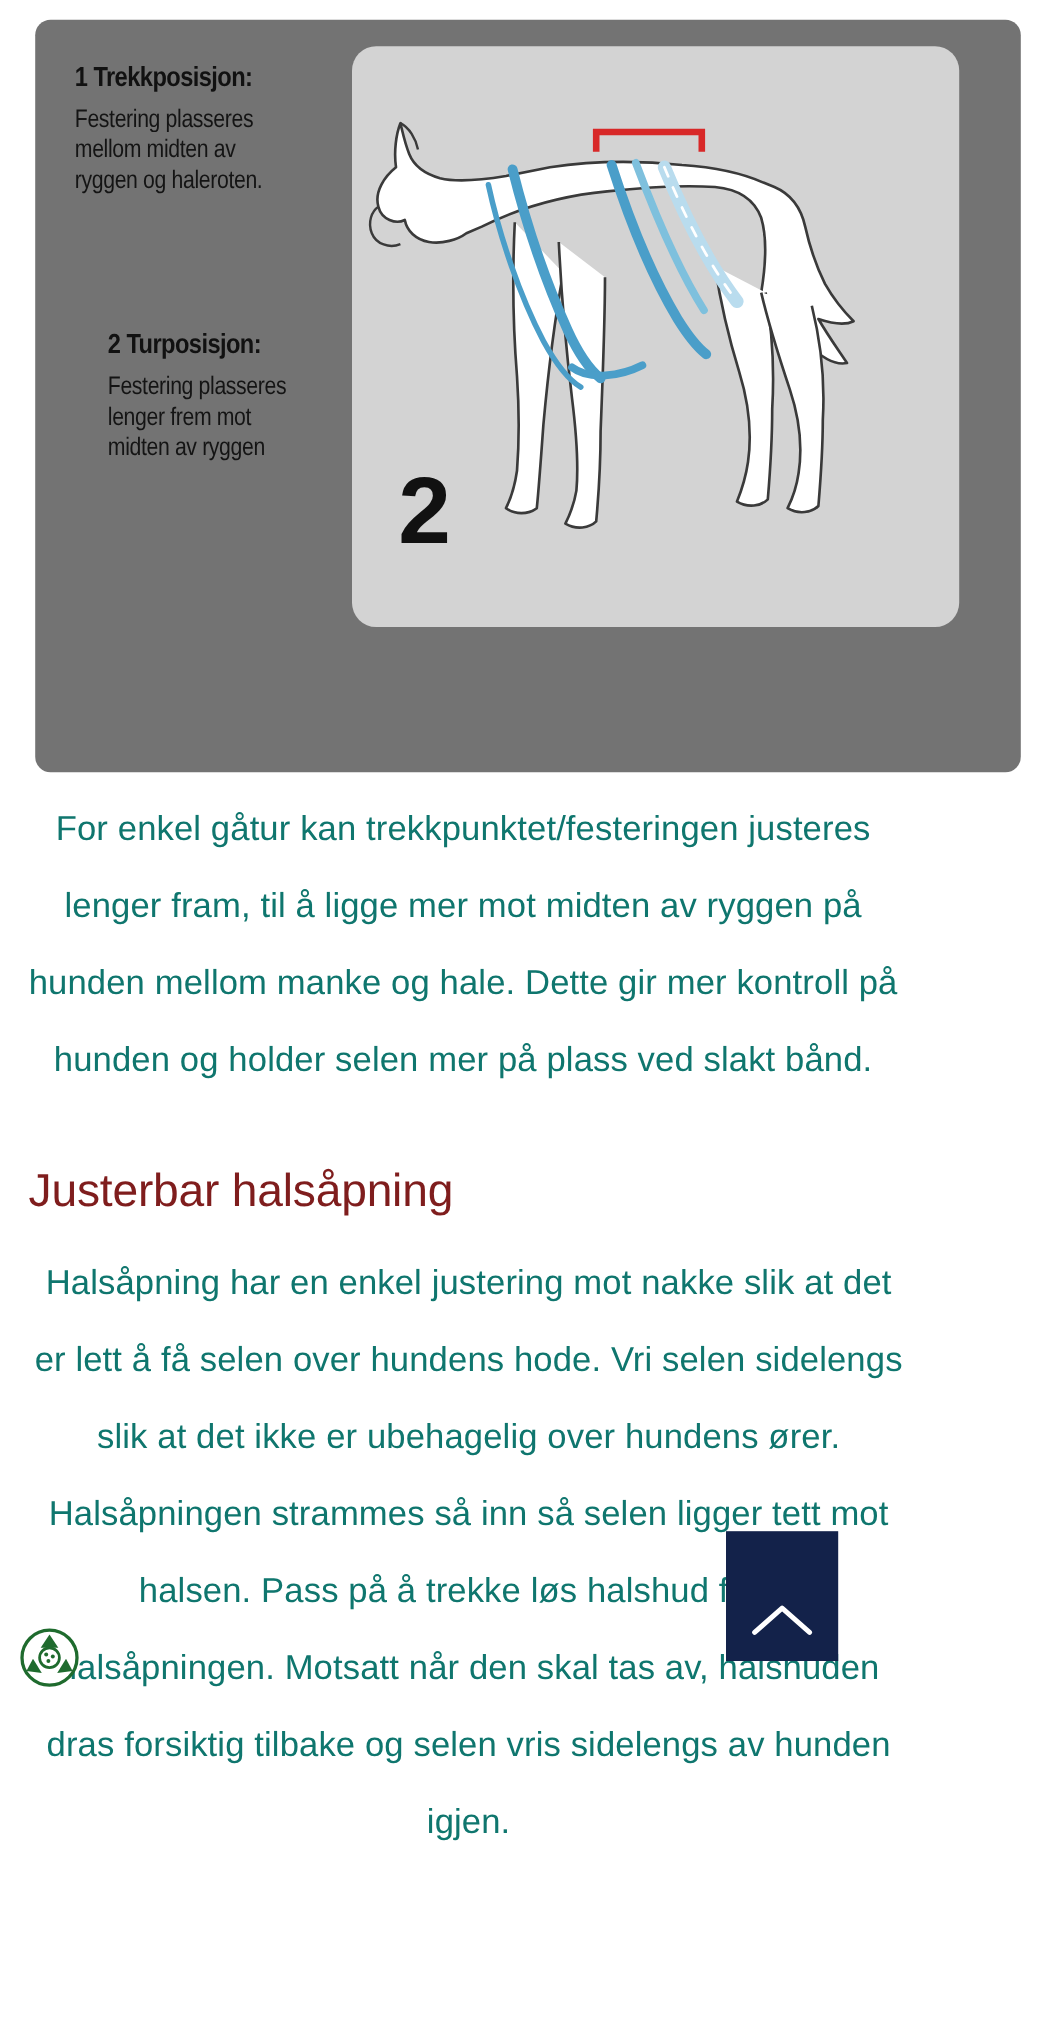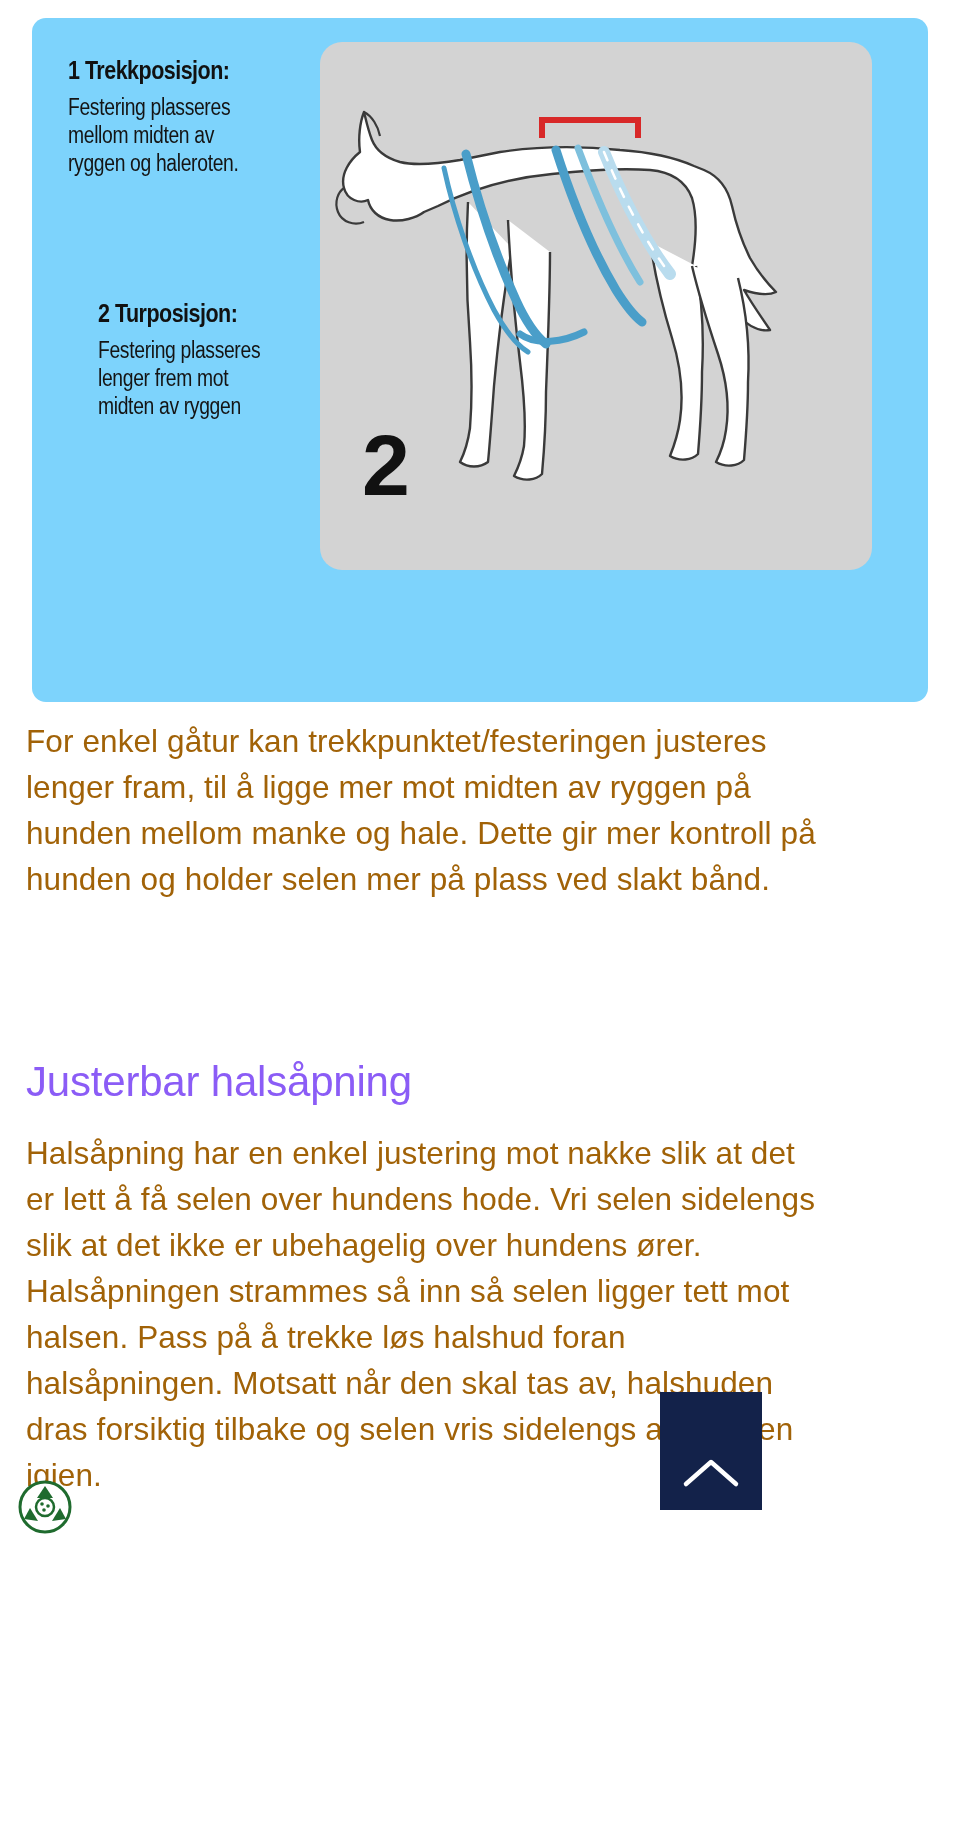--- a/index.html
+++ b/index.html
@@ -14,21 +14,21 @@
     overflow: hidden;
   }
 
   
   .infographic {
     position: absolute;
     left: 32px;
     top: 18px;
     width: 896px;
     height: 684px;
-    background: #7dd3fc;
+    background: #737373;
     border-radius: 14px;
   }
   .info-inner {
     position: absolute;
     left: 0; top: 0; right: 0; bottom: 0;
     display: flex;
   }
   .info-text {
     width: 300px;
     padding: 38px 16px 0 36px;
@@ -78,35 +78,36 @@
     color: #111;
   }
   .fig-svg { position: absolute; left: 0; top: 0; }
 
   
   .para {
     position: absolute;
     left: 26px;
     width: 790px;
     font-size: 31.5px;
-    line-height: 46px;
-    color: #a16207;
+    line-height: 70px;
+    color: #0f766e;
     letter-spacing: 0.1px;
+    text-align: center;
   }
   #para1 { top: 686px; }
 
   .h2 {
     position: absolute;
     left: 26px;
     top: 1022px;
     font-size: 42px;
     line-height: 1.2;
     font-weight: 400;
     letter-spacing: -0.2px;
-    color: #8b5cf6;
+    color: #7f1d1d;
   }
 
   #para2 { top: 1098px; width: 800px; }
 
   
   .scroll-top {
     position: absolute;
     left: 660px;
     top: 1392px;
     width: 102px;

